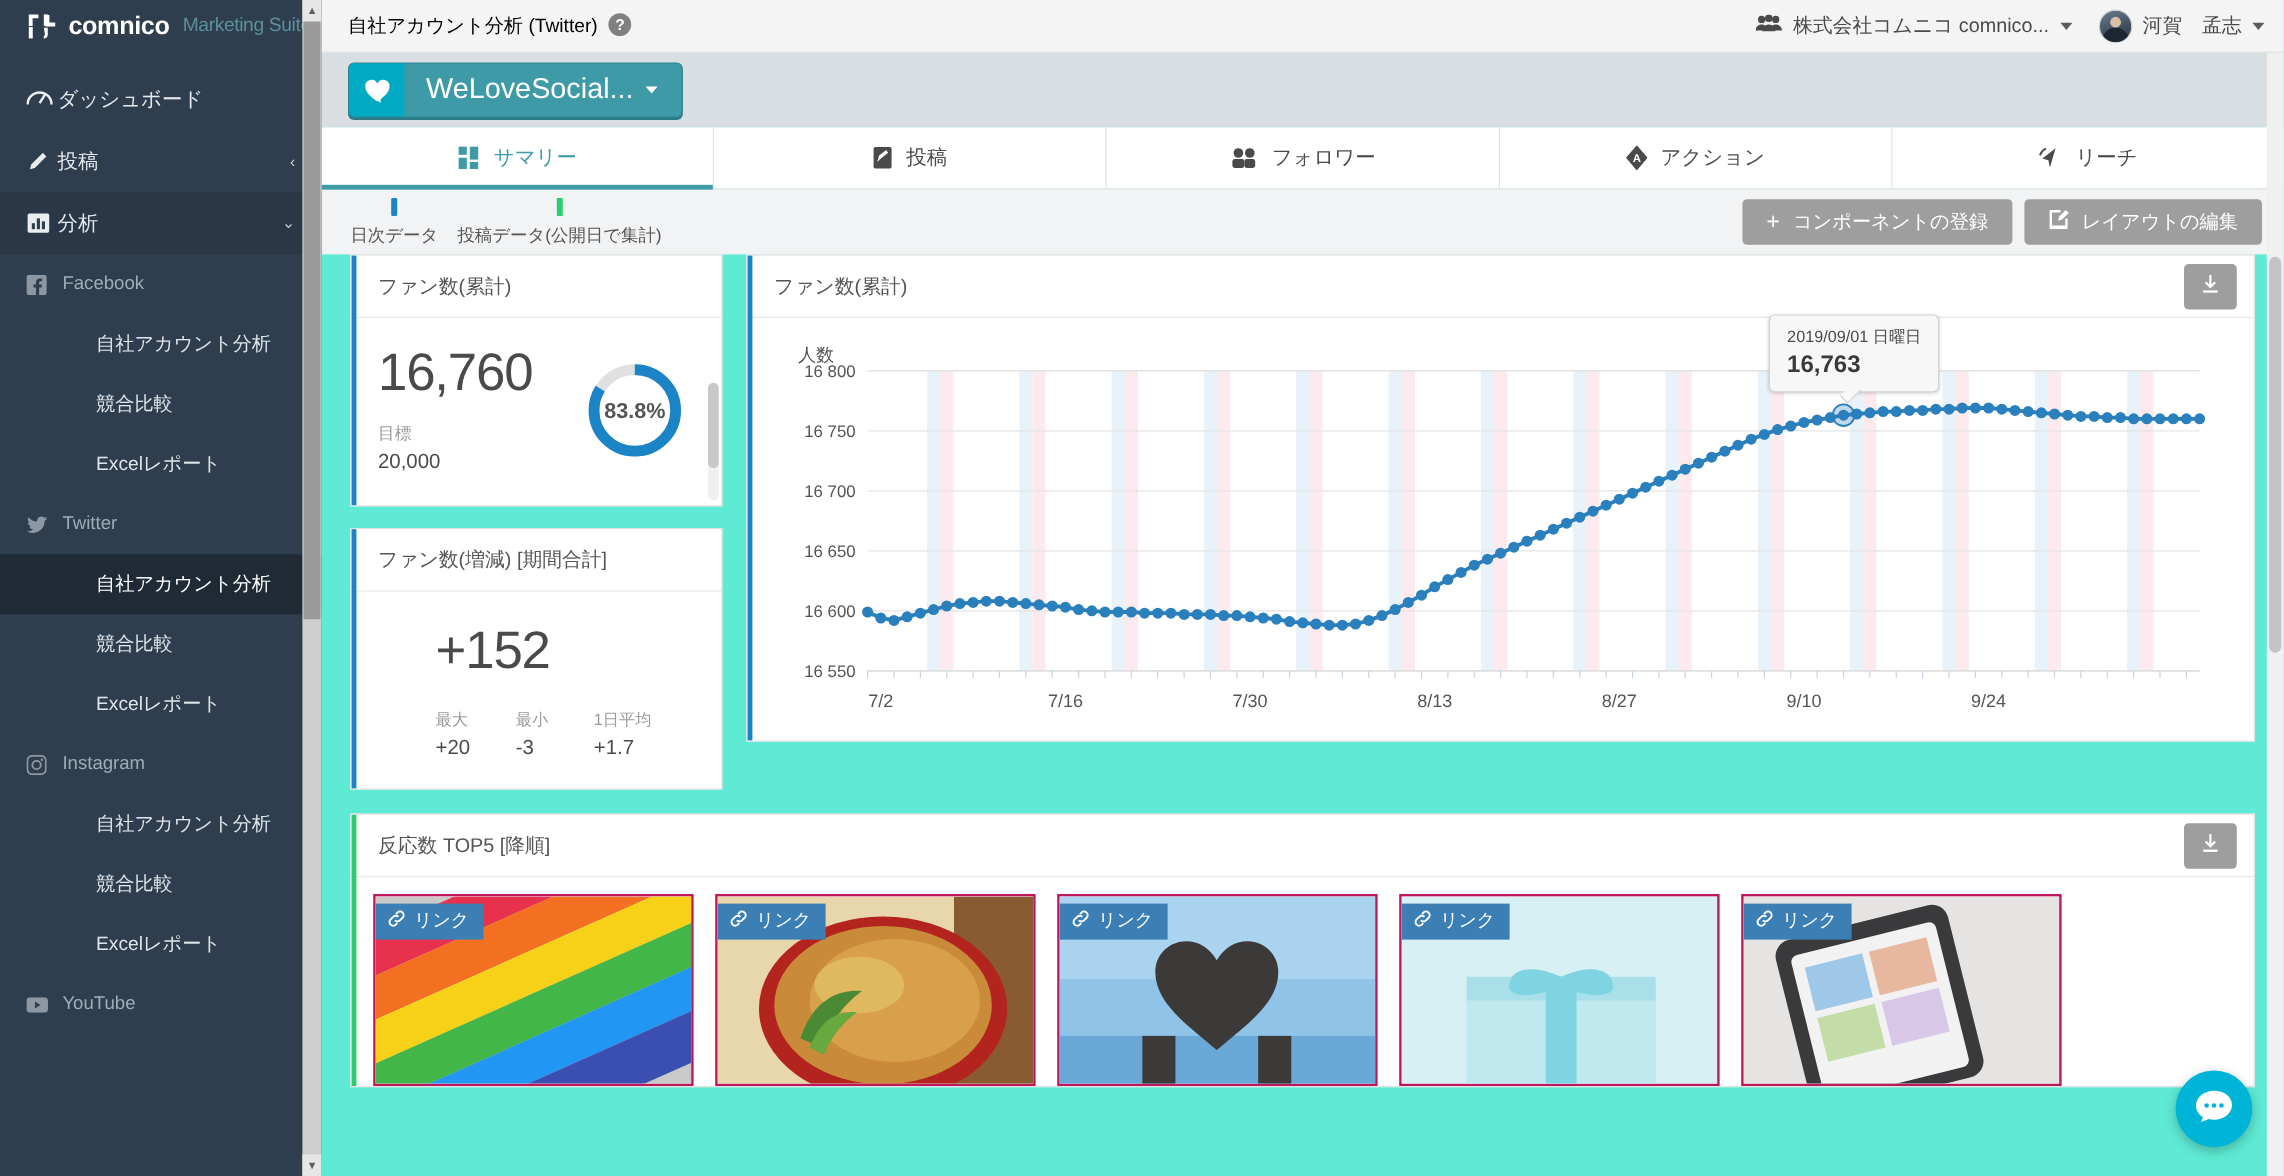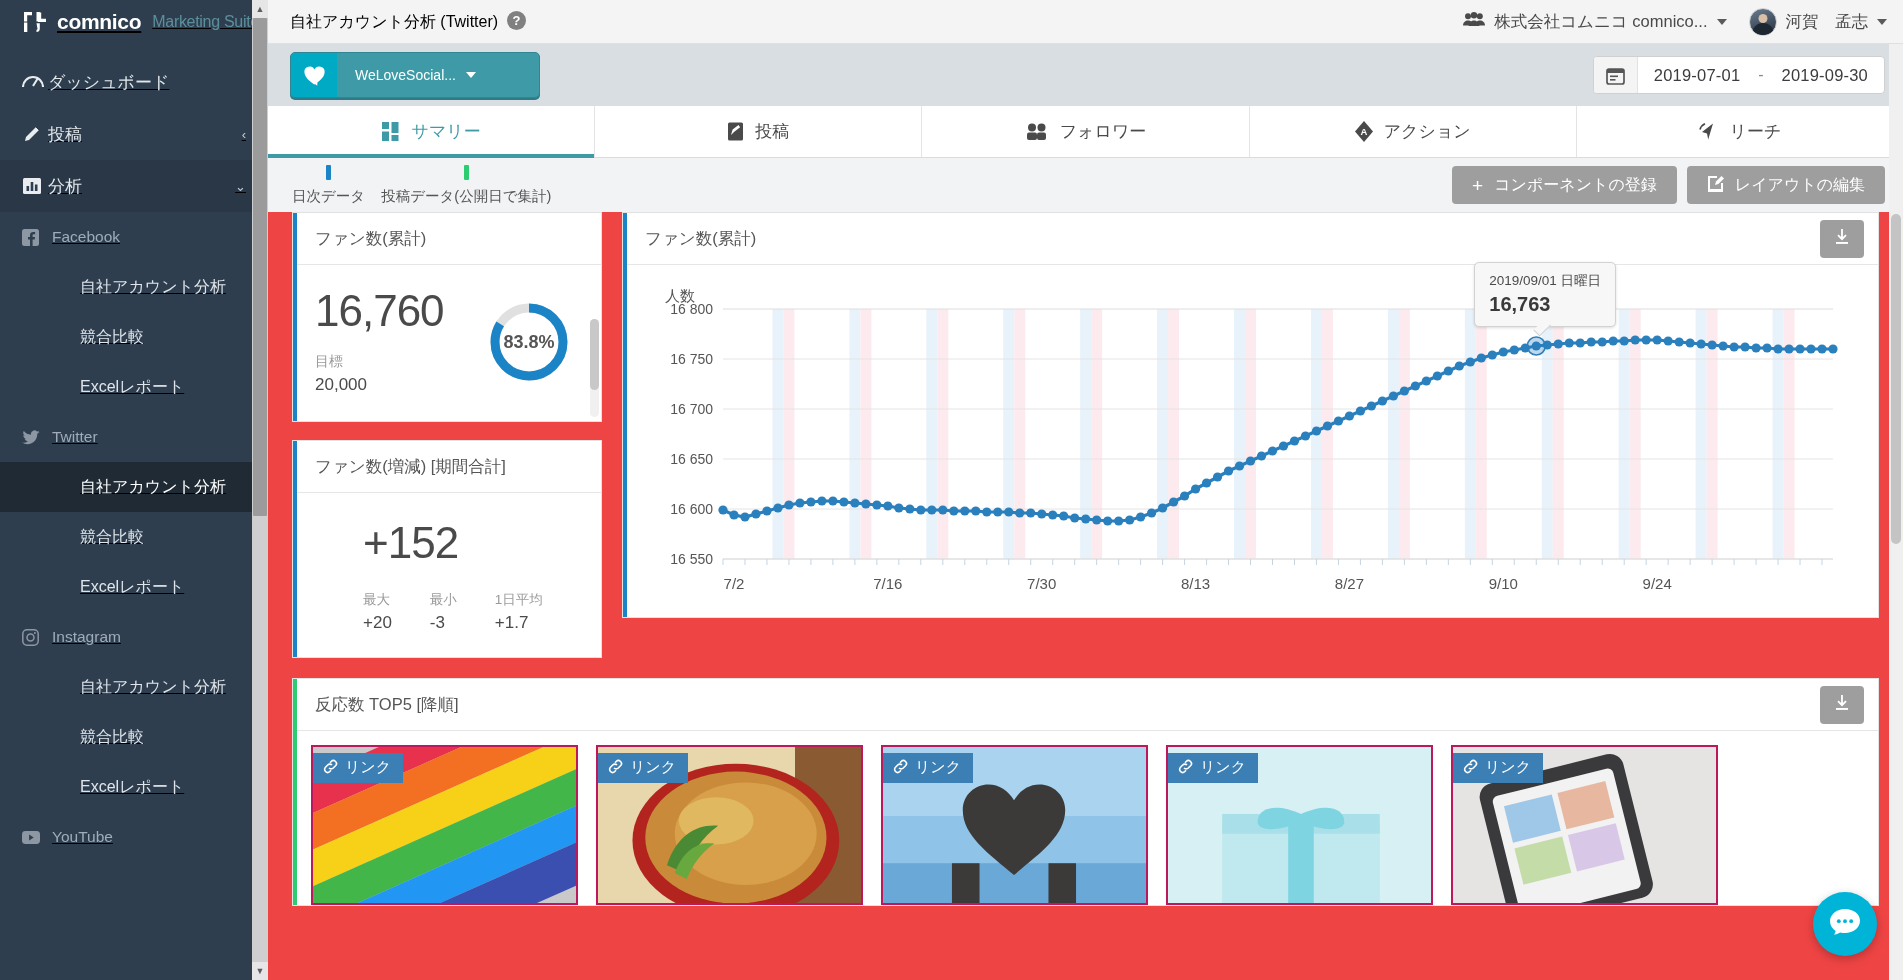--- a/index.html
+++ b/index.html
@@ -12,21 +12,20 @@
   }
   #app { position: relative; width: 1903px; height: 980px; display: flex; }
 
   
   .sidebar {
     width: 268px; height: 980px;
     background: #2e3e4e;
     flex: 0 0 268px;
     position: relative;
     overflow: hidden;
-    text-decoration: underline;
   }
   .brand {
     height: 44px; display: flex; align-items: center;
     padding-left: 22px; gap: 9px;
   }
   .brand-logo {
     width: 26px; height: 26px; position: relative; flex: 0 0 26px;
   }
   .brand-logo svg { display:block; }
   .brand-name {
@@ -72,21 +71,21 @@
   }
   .sb-arrow {
     position: absolute; left: 0; width: 16px; height: 18px;
     display:flex; align-items:center; justify-content:center;
     background: #e6e6e6; color: #5e5e5e; font-size: 9px;
   }
   .sb-arrow.up { top: 0; }
   .sb-arrow.down { bottom: 0; }
 
   
-  .main { flex: 1 1 auto; height: 980px; position: relative; background: #ef4444; overflow: hidden; }
+  .main { flex: 1 1 auto; height: 980px; position: relative; background: #5eead4; overflow: hidden; }
 
   .topbar {
     height: 44px; background: #f4f4f4; border-bottom: 1px solid #e0e0e0;
     display: flex; align-items: center; padding: 0 16px 0 22px;
   }
   .help-badge {
     display: inline-flex; align-items: center; justify-content: center;
     width: 19px; height: 19px; border-radius: 50%;
     background: #808080; color: #fff; font-size: 13px; font-weight: bold;
     margin-left: 9px; vertical-align: 2px; cursor: pointer;
@@ -116,21 +115,21 @@
   }
   .acct-pill {
     display:flex; align-items:center; height: 46px; border-radius: 5px;
     background: #3d9aa6; border: 1px solid #2f8692; box-shadow: 0 2px 0 #2c7c87;
     padding-right: 20px; cursor:pointer; min-width: 250px;
   }
   .acct-pill-icon {
     width: 46px; height: 44px; background: #00aac4; border-radius: 4px 0 0 4px;
     display:flex; align-items:center; justify-content:center; color:#fff; font-size: 22px; flex:0 0 46px;
   }
-  .acct-pill-label { color:#fff; font-size: 14px; margin-left: 18px; margin-right: 10px; white-space:nowrap; }
+  .acct-pill-label { color:#fff; font-size: 24px; margin-left: 18px; margin-right: 10px; white-space:nowrap; }
   .acct-pill .caret-dn { border-top-color:#ffffff; }
 
   .daterange {
     margin-left: auto; display:flex; align-items:center;
     background:#ffffff; border:1px solid #d0d0d0; border-radius: 4px; height: 38px;
     cursor:pointer; overflow:hidden;
   }
   .dr-icon {
     width: 44px; height: 36px; display:flex; align-items:center; justify-content:center;
     background:#f4f4f4; border-right:1px solid #e2e2e2; color:#555; flex:0 0 44px;
@@ -413,33 +412,20 @@
       <div class="acct-pill">
         <span class="acct-pill-icon">
           <svg width="23" height="21" viewBox="0 0 23 21">
               <path d="M11.5 19.5S1.4 13.6 1.4 7.3A5.3 5.3 0 0 1 11.5 4.6 5.3 5.3 0 0 1 21.6 7.3c0 4-4.1 7.9-7.2 10.2l-.2 3.3-2.2-1.9z" fill="#fff"></path>
             </svg>
         </span>
         <span class="acct-pill-label">WeLoveSocial...</span>
         <span class="caret-dn"></span>
       </div>
 
-      <div class="daterange">
-        <span class="dr-icon">
-          <svg width="19" height="19" viewBox="0 0 19 19">
-              <rect x="1" y="3" width="17" height="15" rx="2" fill="none" stroke="#555" stroke-width="1.7"></rect>
-              <rect x="1" y="3" width="17" height="4" fill="#555"></rect>
-              <rect x="4" y="9.5" width="8" height="1.6" fill="#555"></rect>
-              <rect x="4" y="13" width="5.5" height="1.6" fill="#555"></rect>
-            </svg>
-        </span>
-        <span class="dr-text">2019-07-01</span>
-        <span class="dr-sep">-</span>
-        <span class="dr-text">2019-09-30</span>
-      </div>
     </div>
 
     <div class="tabs">
       <div class="tab active">
         <span class="tab-ico">
           <svg width="19" height="19" viewBox="0 0 19 19">
               <rect x="0" y="0" width="7" height="7" fill="#3d9aa6"></rect>
               <rect x="0" y="9.5" width="7" height="9.5" fill="#3d9aa6"></rect>
               <rect x="9.5" y="0" width="7" height="11" fill="#3d9aa6"></rect>
               <rect x="9.5" y="13" width="7" height="6" fill="#3d9aa6"></rect>

